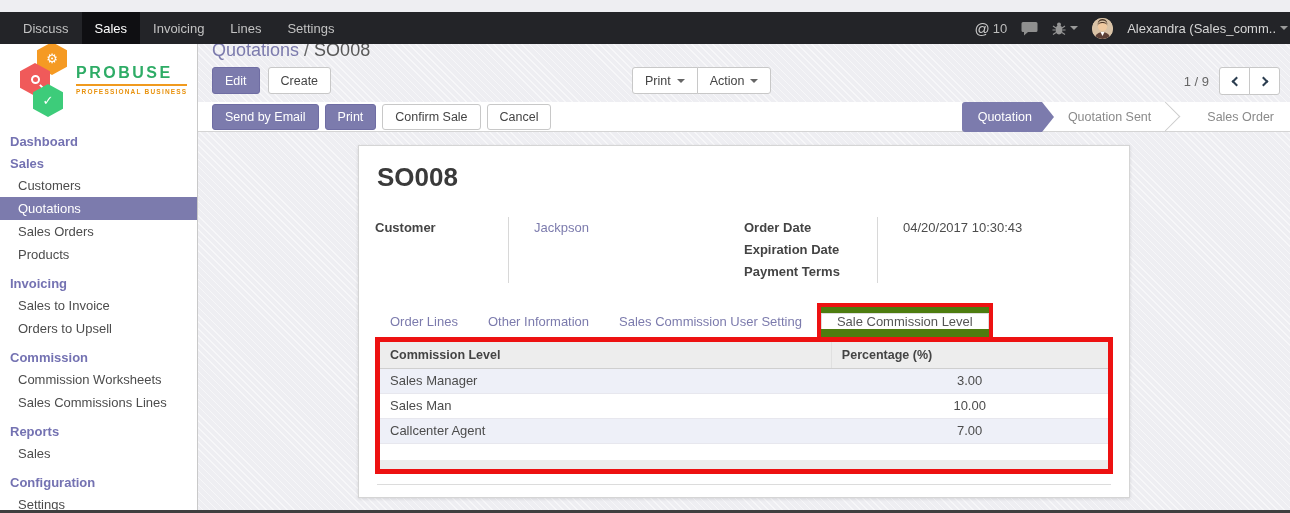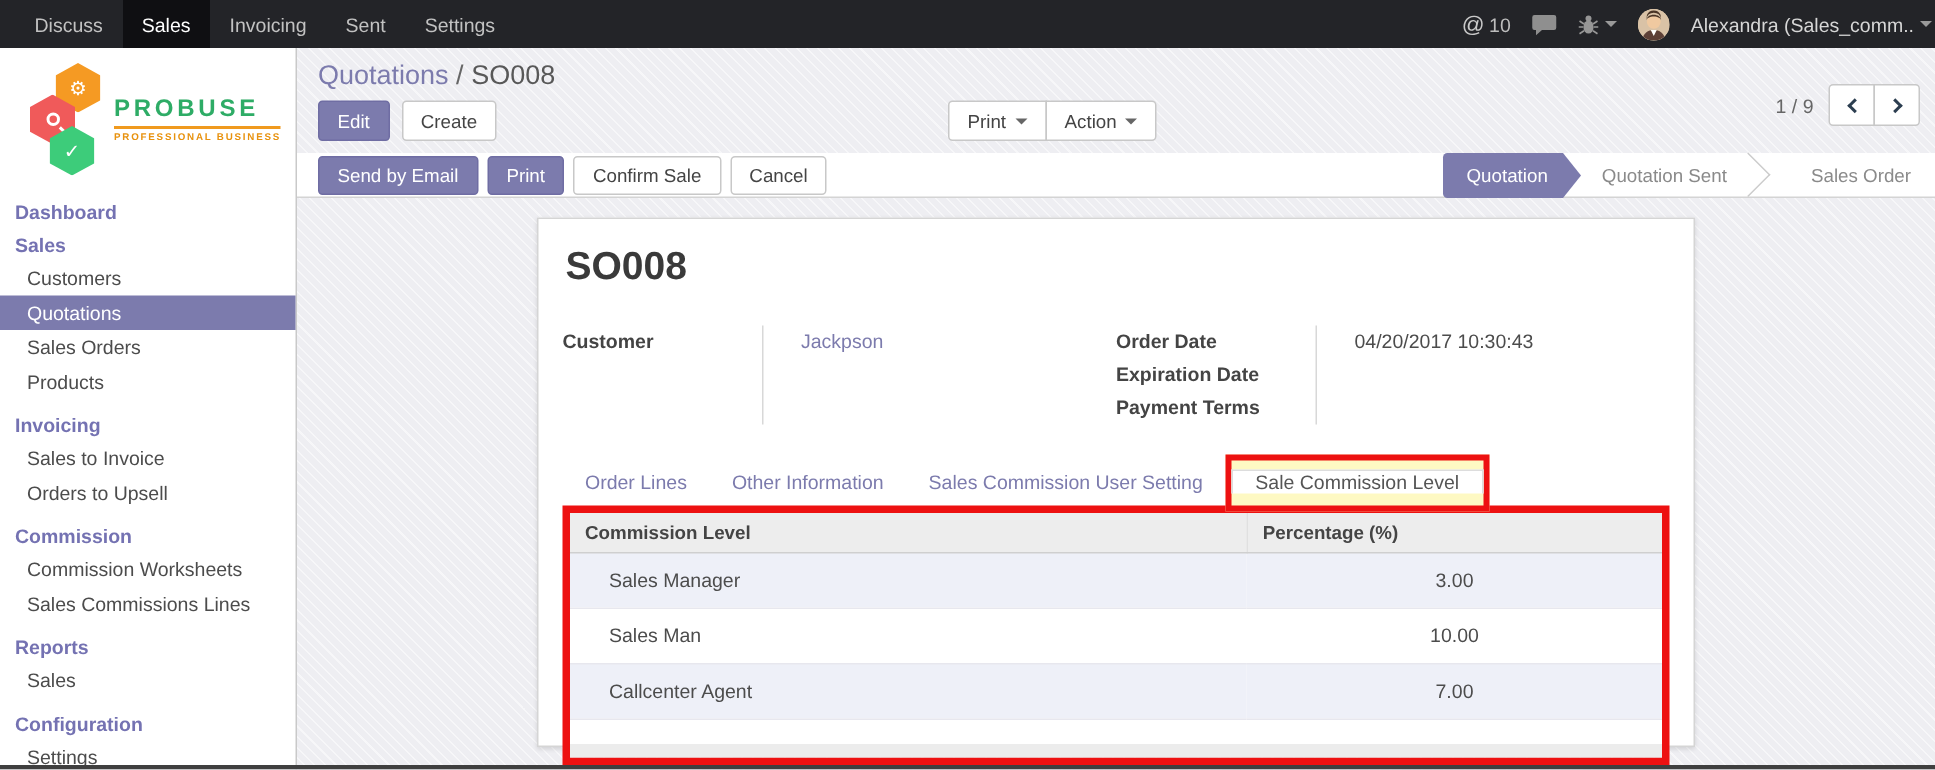--- a/index.html
+++ b/index.html
@@ -1,20 +1,20 @@
 <!DOCTYPE html>
 <html><head>
 <meta charset="utf-8">
 <style>
   * { margin:0; padding:0; box-sizing:border-box; }
   html,body { width:1290px; height:513px; overflow:hidden; }
   body { font-family:"Liberation Sans", sans-serif; background:#eeeef2; position:relative; }
 
   
-  .topbar { position:absolute; top:0; left:0; width:1290px; height:32px; background:#232428;
+  .topbar { position:absolute; top:12px; left:0; width:1290px; height:32px; background:#232428;
             display:flex; align-items:center; justify-content:space-between; z-index:50; }
   .topbar .menus { display:flex; height:32px; align-items:stretch; padding-left:10px; }
   .topbar .menu { color:#c2c2c2; font-size:13px; display:flex; align-items:center; padding:0 13px; cursor:pointer; text-decoration:none; }
   .topbar .menu.active { background:#0f0f12; color:#fff; }
   .top-right { display:flex; align-items:center; gap:14px; padding-right:2px; color:#bdbdbd; font-size:13px; }
   .mention { display:flex; align-items:center; gap:3px; }
   .at-glyph { font-size:15px; color:#c9c9c9; }
   .icon-svg { display:block; }
   .caret-down { width:0; height:0; border-left:4px solid transparent; border-right:4px solid transparent; border-top:4px solid #9a9a9a; display:inline-block; margin-left:4px; }
   .bug-wrap { display:flex; align-items:center; }
@@ -55,21 +55,21 @@
 
   .btn { display:inline-flex; align-items:center; justify-content:center; font-size:12.5px; height:27px; padding:0 12px;
          border:1px solid #c8c8c8; background:#fff; color:#444; border-radius:3px; cursor:pointer; }
   .btn.primary { background:#7c7bad; border-color:#6f6da3; color:#fff; }
   .cp-left { position:absolute; left:14px; top:35px; display:flex; gap:8px; }
   .cp-center { position:absolute; left:434px; top:35px; display:flex; }
   .cp-center .btn { border-radius:0; }
   .cp-center .btn:first-child { border-radius:3px 0 0 3px; }
   .cp-center .btn:last-child { border-radius:0 3px 3px 0; margin-left:-1px; }
   .btn .dd-caret { width:0; height:0; border-left:4px solid transparent; border-right:4px solid transparent; border-top:4px solid #666; margin-left:6px; }
-  .cp-right { position:absolute; right:10px; top:24px; display:flex; align-items:center; gap:10px; }
+  .cp-right { position:absolute; right:10px; top:35px; display:flex; align-items:center; gap:10px; }
   .pager-count { font-size:13px; color:#666; }
   .pager-btns { display:flex; }
   .pager-btn { width:31px; height:28px; background:#fff; border:1px solid #c8c8c8; display:flex; align-items:center; justify-content:center; cursor:pointer; }
   .pager-btn:first-child { border-radius:3px 0 0 3px; }
   .pager-btn:last-child { border-radius:0 3px 3px 0; margin-left:-1px; }
   .chev { width:7px; height:7px; border:solid #2c3e50; border-width:0 2px 2px 0; display:inline-block; }
   .chev.left { transform:rotate(135deg); margin-left:3px; }
   .chev.right { transform:rotate(-45deg); margin-right:3px; }
 
   
@@ -94,48 +94,48 @@
   .g-col { width:50%; display:flex; }
   .g-labels { width:133px; flex:0 0 auto; }
   .g-labels label { display:block; font-size:13px; font-weight:bold; color:#444; line-height:22px; }
   .g-vals { flex:1; border-left:1px solid #d8d8d8; padding-left:25px; }
   .g-vals .val { font-size:13px; color:#4c4c4c; line-height:22px; min-height:22px; }
   .g-vals.tall { min-height:44px; }
   .g-vals a { color:#7c7bad; text-decoration:none; cursor:pointer; }
 
   .tabs { display:flex; align-items:flex-end; }
   .tab { font-size:13px; color:#7c7bad; padding:0 15px; height:30px; line-height:30px; cursor:pointer; text-decoration:none; }
-  .tab-highlight { border:4px solid #ed1111; position:relative; z-index:2; margin-bottom:-4px; background:#fef9c3; }
+  .tab-highlight { border:4px solid #ed1111; position:relative; z-index:2; margin-bottom:-4px; background:#4d7c0f; }
   .tab.active { color:#555; background:#fff; border:1px solid #ddd; border-bottom:none; height:30px; }
 
   .table-box { border:5px solid #ed1111; position:relative; z-index:1; }
   table.commission { width:100%; border-collapse:collapse; font-size:13px; color:#4c4c4c; }
   table.commission th { background:#ededed; font-weight:bold; color:#444; text-align:left; font-size:12.5px;
                         height:26px; padding:0 10px; border-bottom:1px solid #cfcfcf; cursor:pointer; }
   table.commission th.col-level { width:62%; border-right:1px solid #e0e0e0; }
-  table.commission td { height:37px; padding:0 26px; border-bottom:1px solid #e7e7ee;margin-top:16px; }
+  table.commission td { height:25px; padding:0 10px; border-bottom:1px solid #e7e7ee;margin-top:16px; }
   tr.row-odd  td { background:#eef0f8; }
   tr.row-even td { background:#ffffff; }
   td.pct { text-align:center; }
   .table-filler { height:16px; background:#fff; }
   .table-footer { height:9px; background:#ececec; }
 
   .sheet-hr { border-top:1px solid #dcdcdc; margin:10px 2px; }
 
   .bottom-edge { position:absolute; left:0; bottom:0; width:1290px; height:3px; background:#3f3f3f; z-index:60; }
 </style>
 </head>
 <body>
 
 <header class="topbar">
   <nav class="menus">
     <a class="menu">Discuss</a>
     <a class="menu active">Sales</a>
     <a class="menu">Invoicing</a>
-    <a class="menu">Sent</a>
+    <a class="menu">Lines</a>
     <a class="menu">Settings</a>
   </nav>
   <div class="top-right">
     <div class="mention">
       <span class="at-glyph">@</span>
       <span>10</span>
     </div>
     <span>
       <svg class="icon-svg" width="17" height="15" viewBox="0 0 17 15">
         <path d="M2 1h13a1.5 1.5 0 0 1 1.5 1.5v7A1.5 1.5 0 0 1 15 11H7l-4 3.5V11H2A1.5 1.5 0 0 1 .5 9.5v-7A1.5 1.5 0 0 1 2 1z" fill="#8f8f8f"></path>

